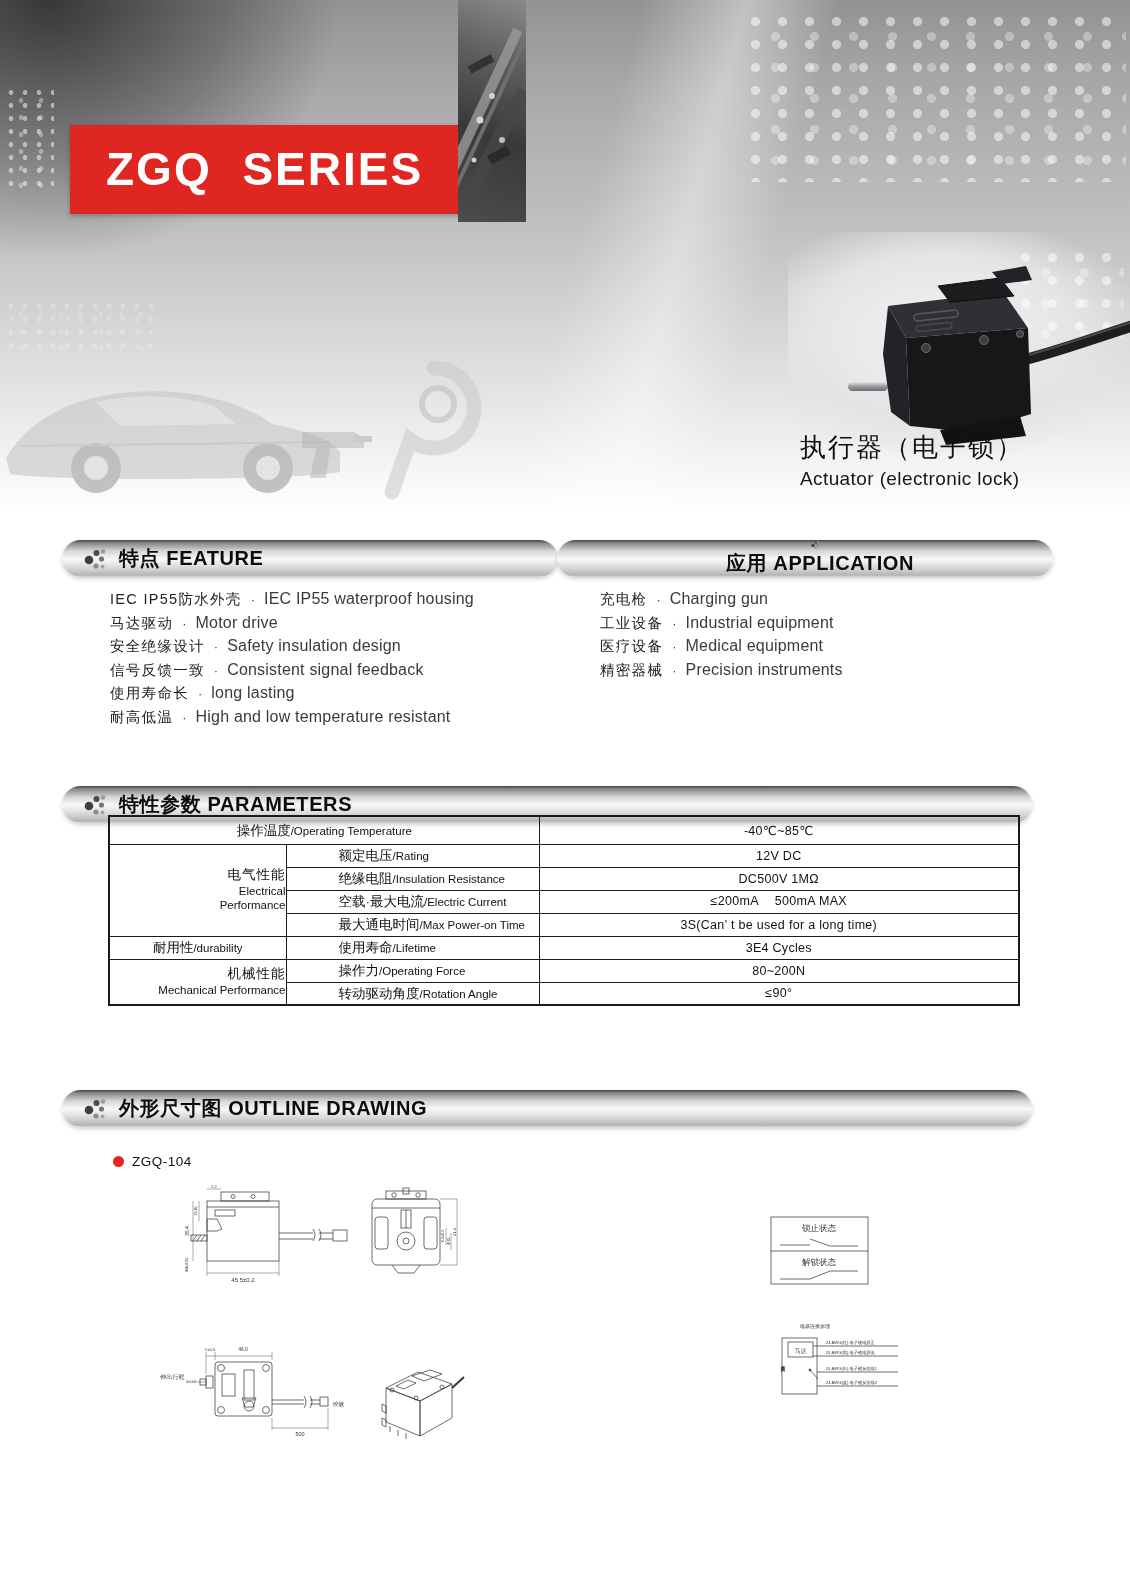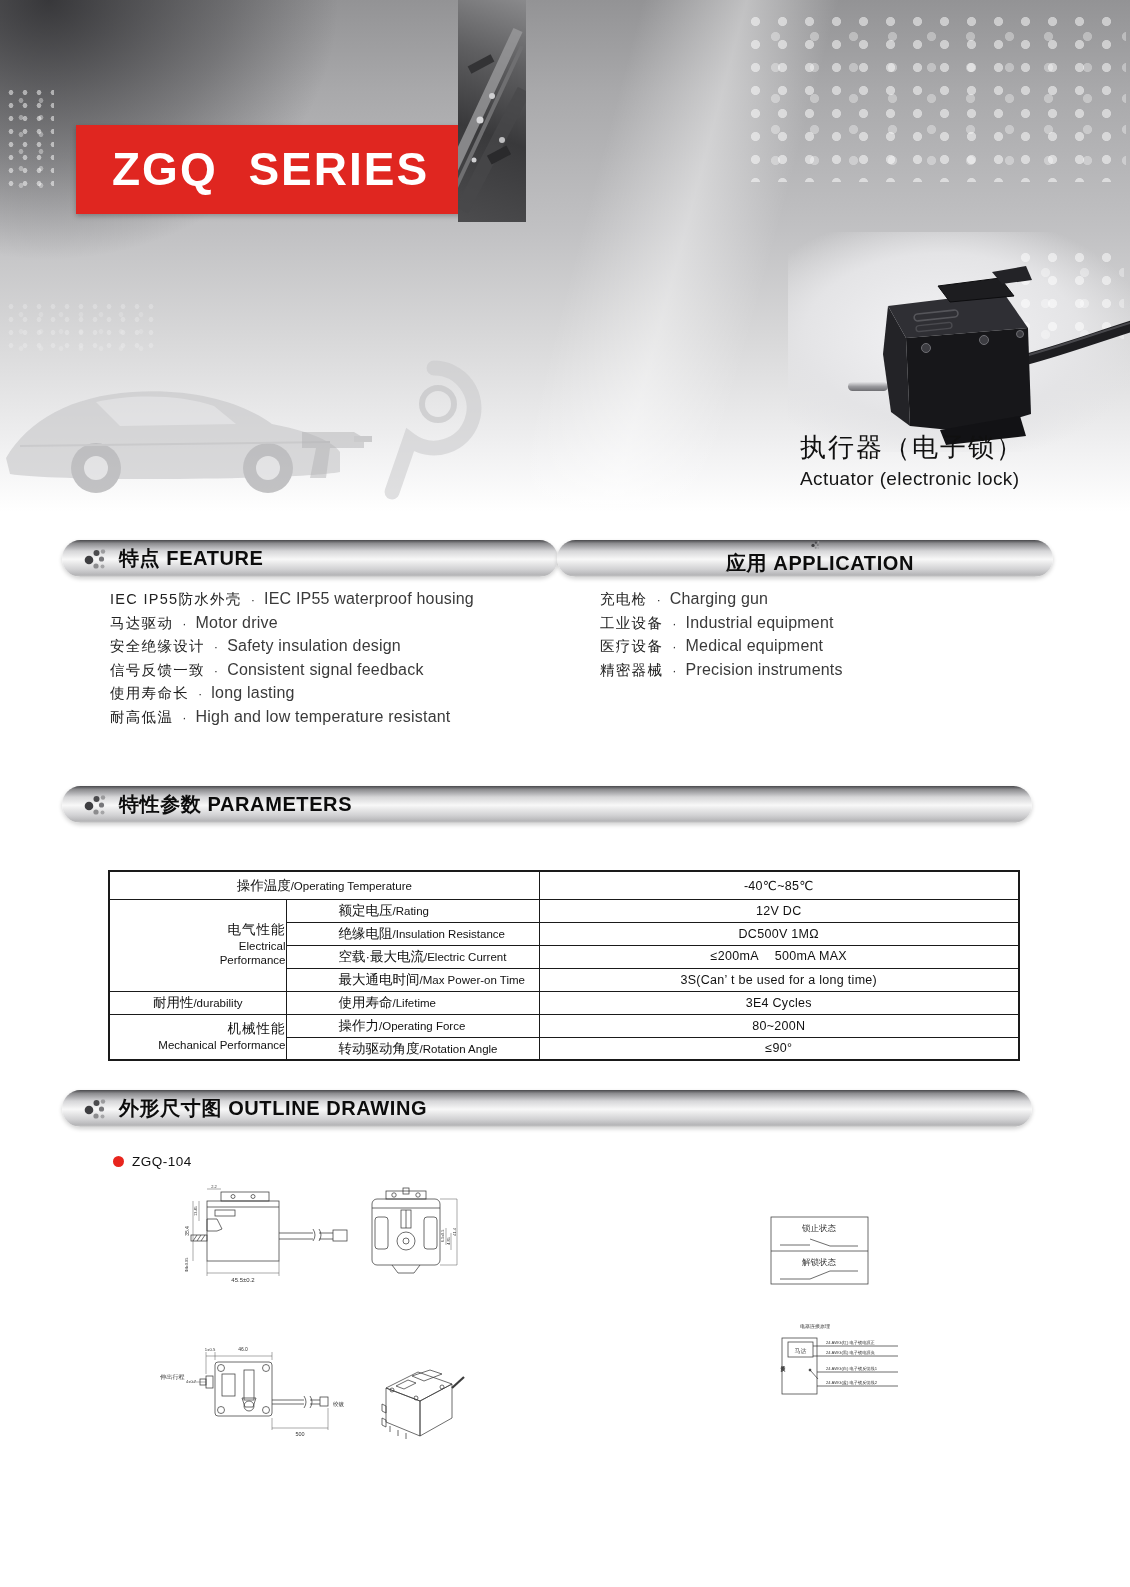--- a/index.html
+++ b/index.html
@@ -18,21 +18,21 @@
                          radial-gradient(circle,rgba(255,255,255,.33) 4.2px,transparent 4.9px);
         background-size:27px 23px,39px 31px;background-position:0 0,14px 11px;}
   .dots.small{background-image:radial-gradient(circle,rgba(255,255,255,.5) 2.2px,transparent 2.7px),
                          radial-gradient(circle,rgba(255,255,255,.35) 2.2px,transparent 2.7px);
         background-size:14px 13px,20px 17px;background-position:0 0,7px 6px;}
   .dots-right{left:742px;top:10px;width:384px;height:172px;}
   .dots-left1{left:4px;top:86px;width:50px;height:102px;}
   .dots-left2{left:4px;top:300px;width:150px;height:56px;opacity:.45;}
   .dots-photo{left:1012px;top:246px;width:112px;height:96px;}
 
-  .series-banner{position:absolute;left:76px;top:125px;width:443px;height:89px;background:#e02620;
+  .series-banner{position:absolute;left:70px;top:125px;width:443px;height:89px;background:#e02620;
         box-shadow:0 2px 5px rgba(0,0,0,.25);}
   .series-banner .t{display:block;line-height:89px;padding-left:36px;color:#fff;font-weight:bold;
         font-size:46px;letter-spacing:2px;word-spacing:16px;}
 
   .circuit{position:absolute;left:458px;top:0;width:68px;height:222px;
         background:linear-gradient(200deg,#8a8a8c 0%,#5f5f61 28%,#39393b 60%,#4c4c4e 100%);}
   .circuit svg{position:absolute;left:0;top:0;}
 
   .photo-backdrop{position:absolute;left:788px;top:232px;width:342px;height:220px;
         background:radial-gradient(ellipse at 45% 48%,#f3f3f5 0%,#e4e4e6 52%,rgba(228,228,230,0) 78%);}
@@ -59,21 +59,21 @@
   
   .blist{position:absolute;}
   .feature-list{left:110px;top:590px;}
   .application-list{left:600px;top:590px;}
   .li{display:flex;align-items:baseline;height:23.6px;}
   .li .zh{font-size:14.5px;color:#222;letter-spacing:1.3px;}
   .li .sep{margin:0 9px;font-size:13px;color:#333;}
   .li .en{font-size:16px;color:#3a3a3a;letter-spacing:.2px;}
 
   
-  .params{position:absolute;left:108px;top:870px;width:910px;border-collapse:collapse;table-layout:fixed;}
+  .params{position:absolute;left:108px;top:815px;width:910px;border-collapse:collapse;table-layout:fixed;}
   .params td{border:1px solid #1a1a1a;padding:0;vertical-align:middle;color:#111;}
   .params{border:2px solid #1a1a1a;}
   .params .c{text-align:center;}
   .params .lbl{padding-left:52px;text-align:left;}
   .params .zh{font-size:13.5px;}
   .params .en{font-size:11.5px;}
   .params .val{text-align:center;font-size:12.5px;letter-spacing:.3px;}
   .params .grp{text-align:right;line-height:1.25;}
   .params .grp .zh{letter-spacing:1px;}
   .r-tall{height:28px;} .r{height:23px;}

